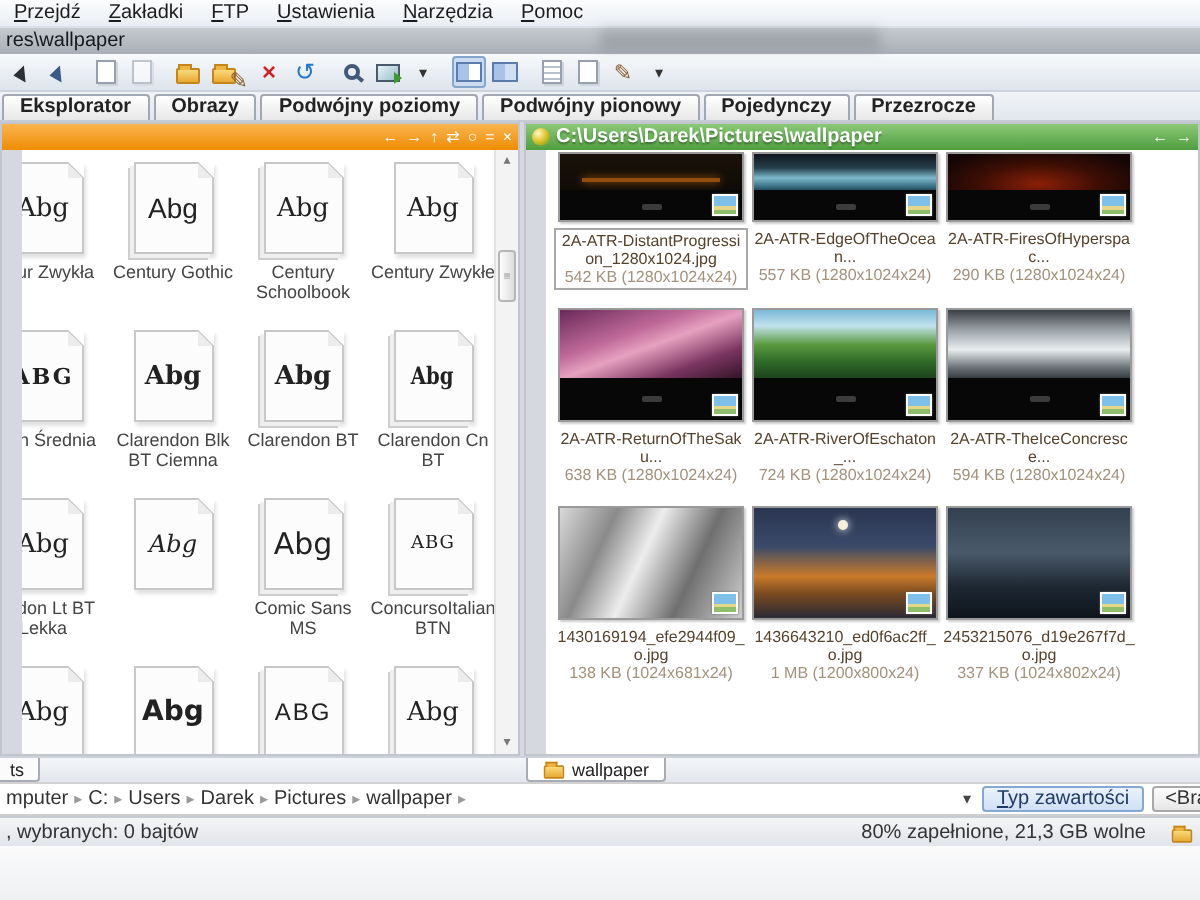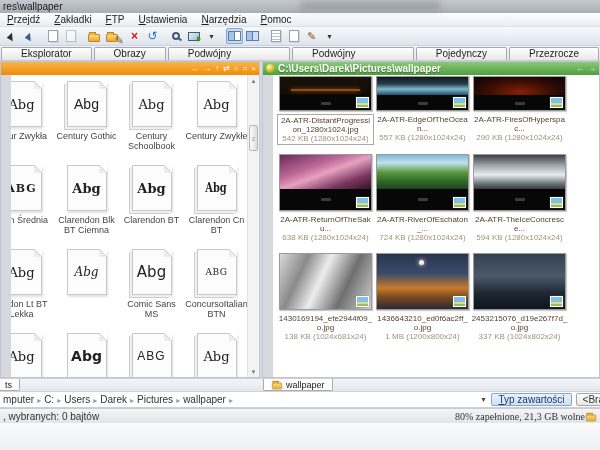--- a/index.html
+++ b/index.html
@@ -40,22 +40,22 @@
                     border-left:4px solid #3a9a2a; border-top:3px solid transparent; border-bottom:3px solid transparent; }
   .panes-ic { width:13px; height:10px; border:1px solid #5a7bab; background:linear-gradient(90deg,#a9c3e8 0 48%,#5a7bab 48% 52%,#ffffff 52%); }
   .panes-ic.alt { background:linear-gradient(90deg,#a9c3e8 0 48%,#5a7bab 48% 52%,#cfe0f4 52%); }
   .pressed { background:#ccdcf0; border:1px solid #86a5cc; }
   .pencil-g::before { content:"✎"; color:#8a5a2a; font-size:11px; }
   .dd-g::before { content:"▾"; color:#333; font-size:8px; }
 
   
   #viewtabs { height:15px; background:linear-gradient(#f2f4f7,#e1e6ee); border-bottom:1px solid #c6ccd5;
               display:flex; align-items:flex-end; gap:2px; padding:1px 1px 0; }
-  .vtab { font-size:10px; color:#222; padding:0 19px; height:13px; line-height:12px;
-          background:linear-gradient(#ffffff,#e7e7e7); border:1px solid #a2a8b2; border-bottom:none; border-radius:2px 2px 0 0; }
+  .vtab { font-size:10px; color:#222; padding:0 8px; height:13px; line-height:12px;
+          background:linear-gradient(#ffffff,#e7e7e7); border:1px solid #a2a8b2; border-bottom:none; border-radius:2px 2px 0 0;font-weight:bold; }
 
   
   #panes { position:absolute; top:61px; left:0; width:600px; height:317px; display:flex; background:#d5d9df; }
   .pane { display:flex; flex-direction:column; border:1px solid #c2c6cc; }
   #pane-left { width:260px; }
   #splitter { width:2px; background:#d5d9df; }
   #pane-right { flex:1; }
   .pane-header { height:13px; display:flex; align-items:center; padding:0 3px; font-size:10px; color:#fff; overflow:hidden; }
   .ph-orange { background:linear-gradient(#f9b44f,#ef8c04); }
   .ph-green { background:linear-gradient(#8cc878,#4f9e3f);align-items:center; }
@@ -139,42 +139,42 @@
   .filter-btn { background:linear-gradient(#eaf2fb,#cfe0f4); border:1px solid #84a7d4; border-radius:2px;
                 padding:0 6px; height:13px; line-height:12px; color:#1e3a66; margin-right:4px; white-space:nowrap; }
   .filter-btn u { text-decoration:underline; }
   .filter-val { background:linear-gradient(#fcfcfc,#e7e7e7); border:1px solid #a8a8a8; border-radius:2px;
                 padding:0 6px; height:13px; line-height:12px; color:#333; white-space:nowrap; margin-right:-16px; }
 
   
   #statusbar { position:absolute; top:408px; left:0; width:600px; height:15px;
                background:linear-gradient(#f4f5f7,#e1e4e9); border-top:1px solid #c7ccd3;
                display:flex; align-items:center; justify-content:space-between; padding:0 3px; font-size:10px; color:#333; }
-  .sb-right { display:flex; align-items:center; gap:0;font-family:Liberation Serif, serif; }
+  .sb-right { display:flex; align-items:center; gap:12px; }
 
   
   #filler { position:absolute; top:423px; left:0; width:600px; height:27px; background:linear-gradient(#fbfbfc,#eef0f2); }
 </style>
 </head>
 <body>
 
 <div id="screen">
-
-  <div id="titlebar">
-    <span>res\wallpaper</span>
-    <span class="tb-patch"></span>
-  </div>
 
   <div id="menubar">
     <span class="menu-item"><u>P</u><span>rzejdź</span></span>
     <span class="menu-item"><u>Z</u><span>akładki</span></span>
     <span class="menu-item"><u>F</u><span>TP</span></span>
     <span class="menu-item"><u>U</u><span>stawienia</span></span>
     <span class="menu-item"><u>N</u><span>arzędzia</span></span>
     <span class="menu-item"><u>P</u><span>omoc</span></span>
+  </div>
+
+  <div id="titlebar">
+    <span>res\wallpaper</span>
+    <span class="tb-patch"></span>
   </div>
 
   <div id="toolbar">
     <span class="ticon">
         <span class="cursor-shape"></span>
       </span>
     <span class="ticon">
         <span class="cursor-shape blue"></span>
       </span>
     <span class="tsep"></span>

